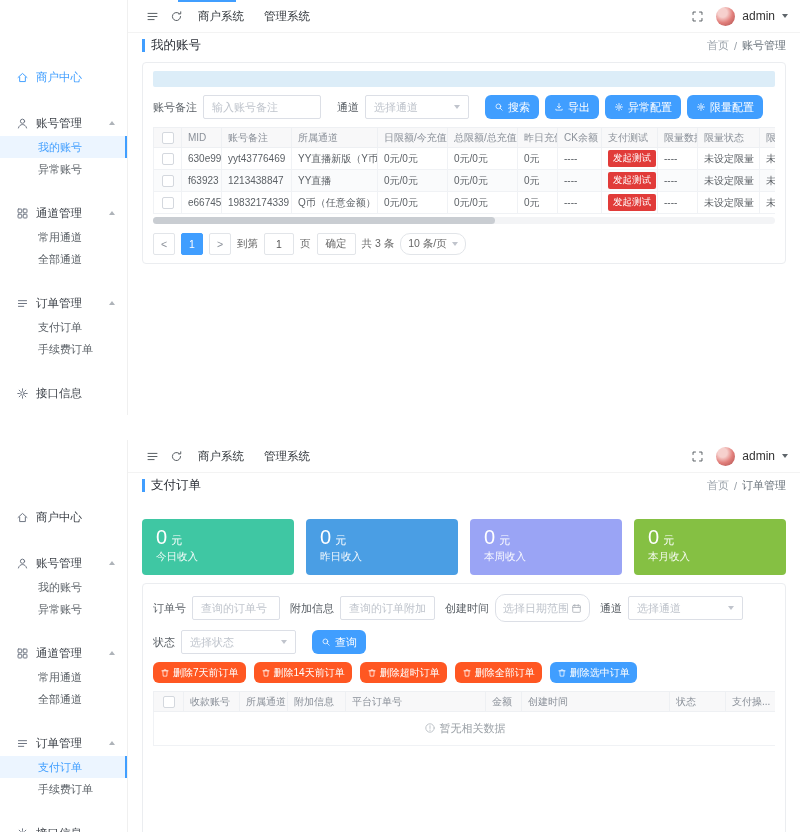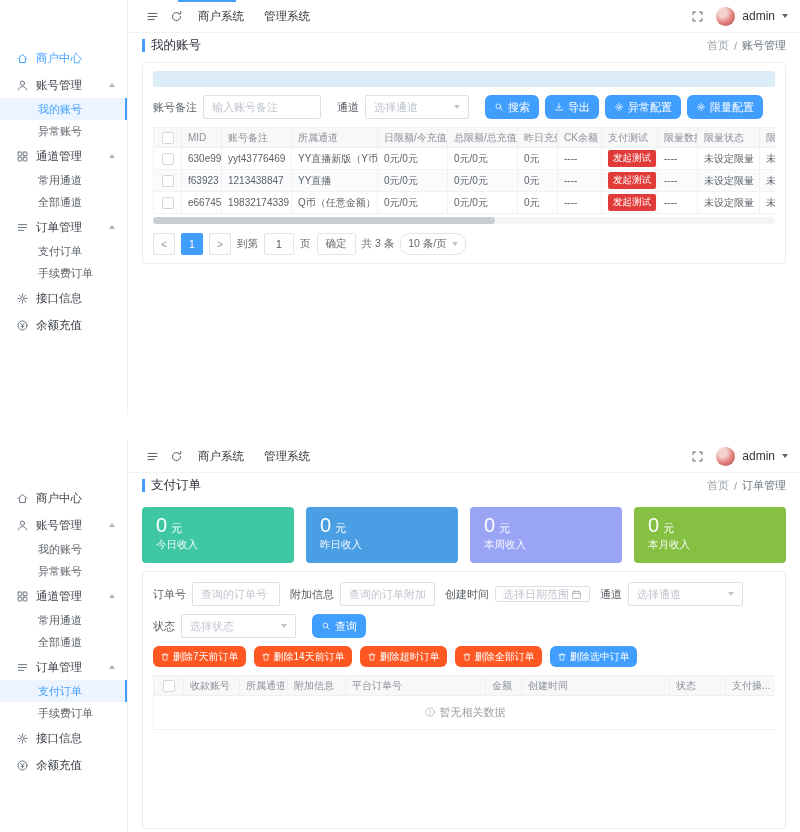--- a/index.html
+++ b/index.html
@@ -5,21 +5,21 @@
   *{margin:0;padding:0;box-sizing:border-box}
   html,body{width:800px;height:832px}
   body{position:relative;background:#fff;font-family:"Liberation Sans","DejaVu Sans",sans-serif;color:#333;font-size:12px;overflow:hidden}
   .screen{position:absolute;left:0;width:800px;display:flex;background:#fff;overflow:hidden}
   #screen1{top:0;height:415px}
   #screen2{top:440px;height:392px}
 
   
   .sidebar{width:128px;flex-shrink:0;border-right:1px solid #f0f0f0;padding-top:44px}
   .sb-item{display:flex;align-items:center;height:26px;padding-left:16px;position:relative;cursor:pointer;color:#3c4148;font-size:11.5px;white-space:nowrap}
-  .sb-item.top,.sb-item.group{margin-top:1px}
+  .sb-item.top,.sb-item.group{margin-top:20px}
   .sb-item.sub{height:22px;padding-left:38px;font-size:11px;color:#5c6268}
   .sb-item.active{color:#409eff;background:#ecf5ff;border-right:2px solid #409eff}
   .sb-item.home-blue{color:#409eff}
   .sb-icon{width:13px;height:13px;margin-right:7px;display:inline-flex;color:#6b7280;flex-shrink:0}
   .home-blue .sb-icon,.active .sb-icon{color:#409eff}
   .sb-icon svg{width:13px;height:13px}
   .arrow-up{position:absolute;right:12px;top:50%;margin-top:-2px;width:0;height:0;border-left:3.5px solid transparent;border-right:3.5px solid transparent;border-bottom:4.5px solid #aeb3b9}
 
   
   .main{flex:1;min-width:0;position:relative}
@@ -47,21 +47,21 @@
   .alert{height:16px;background:#dcedf8;border-radius:2px}
 
   .frow{display:flex;align-items:center;margin-top:8px;gap:6px}
   .frow label{font-size:11px;color:#5a6066;white-space:nowrap}
   .ml10{margin-left:10px}.ml4{margin-left:4px}
   .inp{height:24px;border:1px solid #dcdfe6;border-radius:2px;font-size:11px;padding:0 8px;color:#333;outline:none}
   .inp::placeholder{color:#bfc4cc}
   .w118{width:118px}.w104{width:104px}.w90{width:88px}.w95{width:95px}.w115{width:115px}
   .select{height:24px;border:1px solid #dcdfe6;border-radius:2px;display:flex;align-items:center;justify-content:space-between;padding:0 8px;background:#fff;cursor:pointer}
   .select .ph{font-size:11px;color:#bfc4cc}
-  .dateinp{height:16px;border:1px solid #dcdfe6;border-radius:2px;display:flex;align-items:center;justify-content:space-between;padding:0 7px;cursor:pointer}
+  .dateinp{height:28px;border:1px solid #dcdfe6;border-radius:10px;display:flex;align-items:center;justify-content:space-between;padding:0 7px;cursor:pointer}
   .dateinp .ph{font-size:11px;color:#bfc4cc}
   .dateinp svg{width:11px;height:11px;color:#a9aeb5}
 
   .btn{height:24px;border:none;border-radius:6px;background:#409eff;color:#fff;font-size:11px;display:inline-flex;align-items:center;gap:4px;padding:0 9px;cursor:pointer;white-space:nowrap}
   .btn.sm{height:21px;font-size:10px;padding:0 7px;gap:3px}
   .btn.danger{background:#ff5722}
   .bicon{display:inline-flex}
   .btn .bicon svg{width:10px;height:10px}
 
   
@@ -84,21 +84,21 @@
 
   
   .pager{display:flex;align-items:center;gap:6px;margin-top:9px;font-size:10.5px;color:#666}
   .pg{min-width:22px;height:22px;border:1px solid #e2e5e9;border-radius:2px;display:inline-flex;align-items:center;justify-content:center;color:#8a9099;background:#fff;cursor:pointer}
   .pg.cur{background:#409eff;border-color:#409eff;color:#fff}
   .goto-inp{width:30px;height:22px;border:1px solid #e2e5e9;border-radius:2px;text-align:center;font-size:10.5px;outline:none;color:#555}
   .confirm{height:22px;border:1px solid #e2e5e9;background:#fff;padding:0 8px;border-radius:2px;color:#666;font-size:10.5px;cursor:pointer}
   .psize{height:22px;border:1px solid #e2e5e9;display:inline-flex;align-items:center;gap:5px;padding:0 7px;border-radius:10px;cursor:pointer;color:#666}
 
   
-  .stats{display:flex;gap:12px;margin:9px 14px 0}
+  .stats{display:flex;gap:12px;margin:21px 14px 0}
   .card{flex:1;height:56px;border-radius:4px;color:#fff;padding:7px 14px 0}
   .card .v .num{font-size:20px}
   .card .v .unit{font-size:11px;margin-left:4px}
   .card .lb{font-size:10.5px;opacity:.92;margin-top:1px}
 </style>
 </head>
 <body>
 
 <section class="screen" id="screen1">
   <aside class="sidebar" id="sb1">

